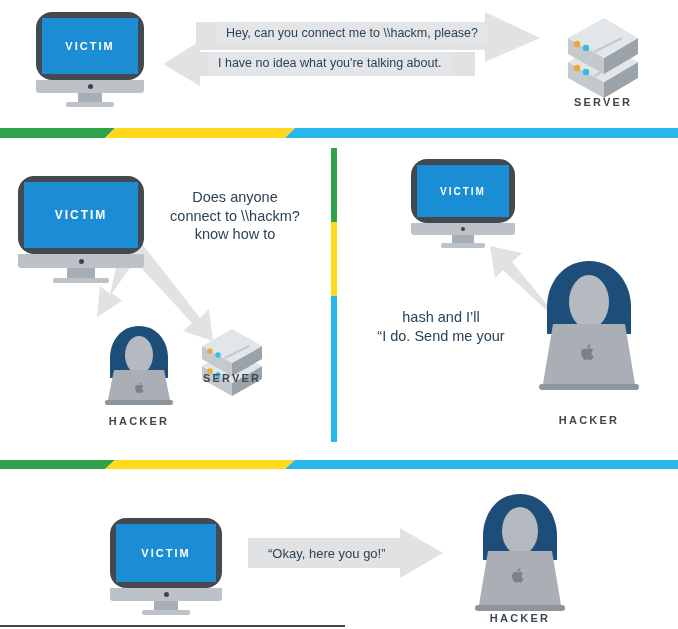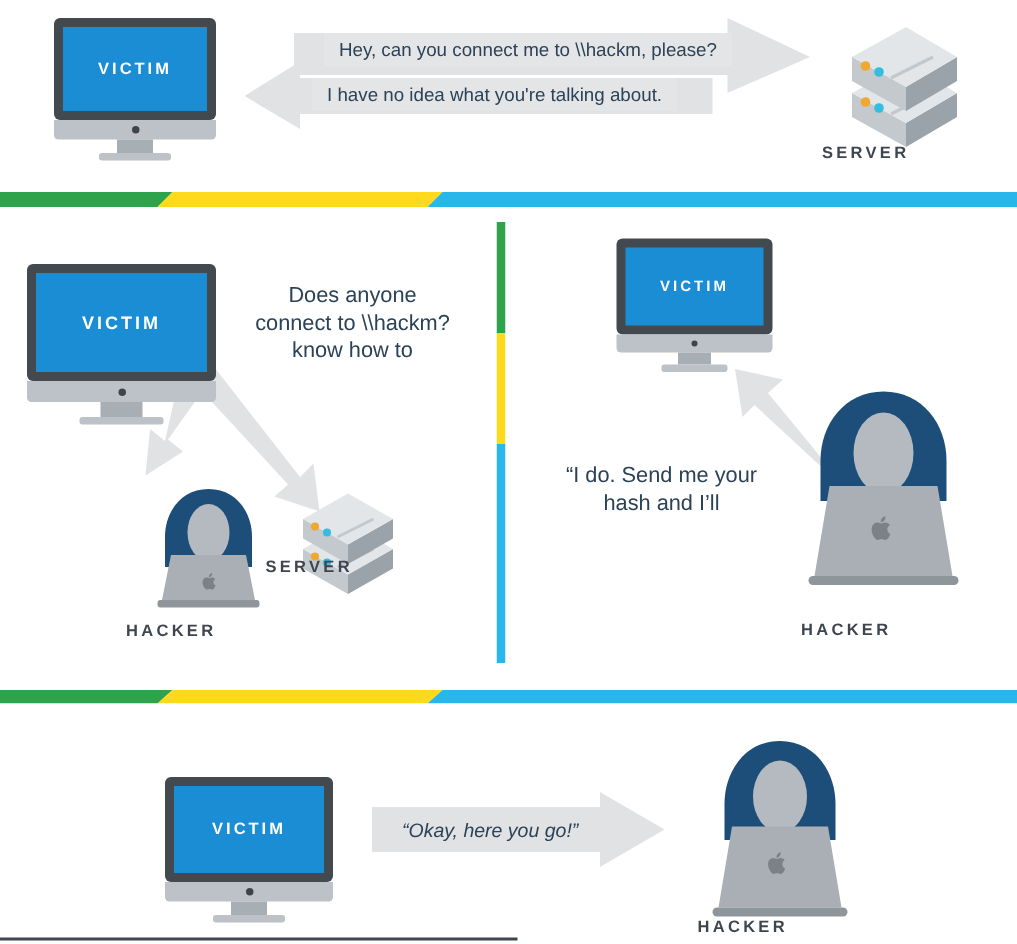--- a/index.html
+++ b/index.html
@@ -19,21 +19,21 @@
   }
 
   
   .monitor { position: absolute; }
   .monitor .bezel {
     position: absolute;
     left: 0; top: 0;
     width: 100%;
     box-sizing: border-box;
     background: #434a4f;
-    border-radius: 4px;
+    border-radius: 16px;
     padding: 6px;
   }
   .monitor .screen {
     width: 100%;
     height: 100%;
     background: #1b8dd4;
     display: flex;
     align-items: center;
     justify-content: center;
     box-sizing: border-box;
@@ -74,20 +74,21 @@
   
   .hacker { position: absolute; }
   .hacker svg { display: block; }
 
   
   .caption {
     position: absolute;
     color: #3d464f;
     font-weight: bold;
     letter-spacing: 2.2px;
+    text-align: center;
     white-space: nowrap;
   }
 
   
   .banner-text {
     position: absolute;
     color: #2b4257;
     background: #e4e5e7;
     white-space: nowrap;
     display: flex;
@@ -262,22 +263,22 @@
       </div>
     </div>
     <div class="chin" style="left:0; top:64px; width:104px; height:12px;">
       <div class="chin-dot" style="width:4px;height:4px;"></div>
     </div>
     <div class="neck" style="left:41px; top:76px; width:22px; height:8px;"></div>
     <div class="foot" style="left:30px; top:84px; width:44px; height:5px;"></div>
   </div>
 
   <div class="free-text" style="left:358px; top:308px; width:166px; font-size:14.5px;">
+    <div>hash and I’ll</div>
     <div>“I do. Send me your</div>
-    <div>hash and I’ll</div>
   </div>
 
   <div class="hacker" style="left:527px; top:256px;">
     <svg width="124" height="140" viewBox="0 0 124 140" xmlns="http://www.w3.org/2000/svg">
       <path d="M62 5 C36 5 20 27 20 51 L20 78 L104 78 L104 51 C104 27 88 5 62 5 Z" fill="#1c4e79"></path>
       <ellipse cx="62" cy="46" rx="20" ry="27" fill="#b4bac0"></ellipse>
       <path d="M26 68 L98 68 L108 128 L16 128 Z" fill="#a9afb5"></path>
       <g fill="#7b8187" transform="translate(54,88) scale(0.9)">
         <path d="M9.5 3.2c0.6-0.8 1-1.9 0.9-3-0.9 0-2 0.6-2.6 1.4-0.6 0.7-1.1 1.8-0.9 2.9 1 0.1 2-0.5 2.6-1.3z"></path>
         <path d="M10.4 4.8c-1.4-0.1-2.6 0.8-3.3 0.8-0.7 0-1.7-0.8-2.8-0.7-1.4 0-2.8 0.8-3.5 2.1-1.5 2.6-0.4 6.5 1.1 8.6 0.7 1 1.6 2.2 2.7 2.2 1.1 0 1.5-0.7 2.8-0.7 1.3 0 1.6 0.7 2.8 0.7 1.2 0 1.9-1 2.6-2 0.8-1.2 1.2-2.3 1.2-2.4 0 0-2.3-0.9-2.3-3.5 0-2.2 1.8-3.2 1.9-3.3-1-1.5-2.6-1.7-3.2-1.8z"></path>
@@ -302,21 +303,21 @@
         <span class="screen-label" style="font-size:11px;">VICTIM</span>
       </div>
     </div>
     <div class="chin" style="left:0; top:70px; width:112px; height:13px;">
       <div class="chin-dot"></div>
     </div>
     <div class="neck" style="left:44px; top:83px; width:24px; height:9px;"></div>
     <div class="foot" style="left:32px; top:92px; width:48px; height:5px;"></div>
   </div>
 
-  <div class="banner-text" style="left:258px; top:541px; height:24px; padding:0 10px; font-size:13px; background:transparent;font-style:italic;">“Okay, here you go!”</div>
+  <div class="banner-text" style="left:258px; top:541px; height:24px; padding:0 10px; font-size:13px; background:transparent;">“Okay, here you go!”</div>
 
   <div class="hacker" style="left:464px; top:490px;">
     <svg width="112" height="126" viewBox="0 0 112 126" xmlns="http://www.w3.org/2000/svg">
       <path d="M56 4 C33 4 19 24 19 46 L19 70 L93 70 L93 46 C93 24 79 4 56 4 Z" fill="#1c4e79"></path>
       <ellipse cx="56" cy="41" rx="18" ry="24" fill="#b4bac0"></ellipse>
       <path d="M24 61 L88 61 L97 115 L15 115 Z" fill="#a9afb5"></path>
       <g fill="#7b8187" transform="translate(48,78) scale(0.82)">
         <path d="M9.5 3.2c0.6-0.8 1-1.9 0.9-3-0.9 0-2 0.6-2.6 1.4-0.6 0.7-1.1 1.8-0.9 2.9 1 0.1 2-0.5 2.6-1.3z"></path>
         <path d="M10.4 4.8c-1.4-0.1-2.6 0.8-3.3 0.8-0.7 0-1.7-0.8-2.8-0.7-1.4 0-2.8 0.8-3.5 2.1-1.5 2.6-0.4 6.5 1.1 8.6 0.7 1 1.6 2.2 2.7 2.2 1.1 0 1.5-0.7 2.8-0.7 1.3 0 1.6 0.7 2.8 0.7 1.2 0 1.9-1 2.6-2 0.8-1.2 1.2-2.3 1.2-2.4 0 0-2.3-0.9-2.3-3.5 0-2.2 1.8-3.2 1.9-3.3-1-1.5-2.6-1.7-3.2-1.8z"></path>
       </g>

